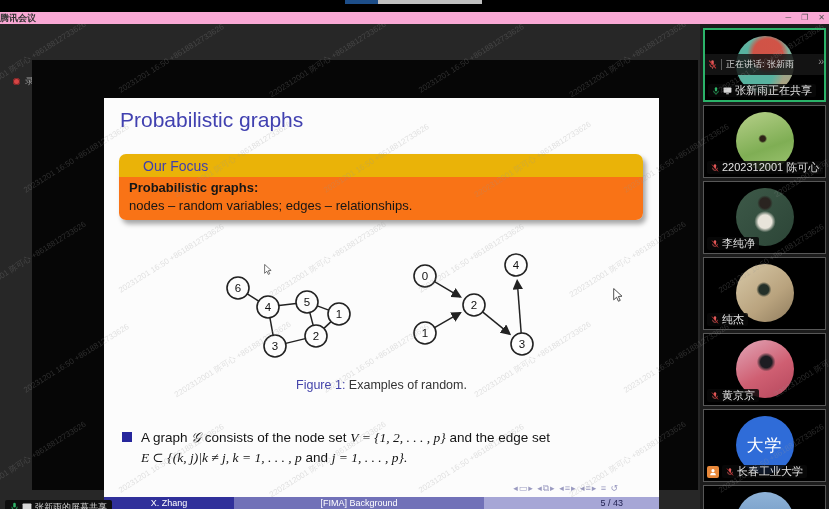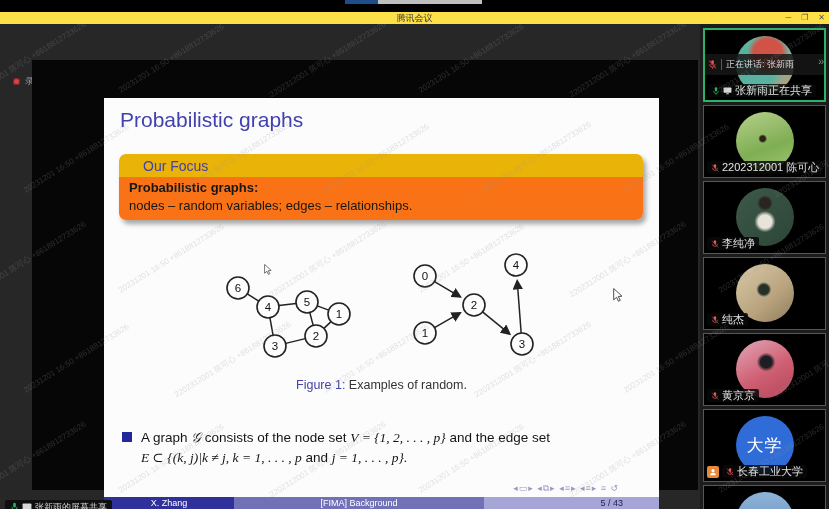--- a/index.html
+++ b/index.html
@@ -3,22 +3,22 @@
 <meta charset="utf-8">
 <style>
   html,body{margin:0;padding:0;background:#000;}
   #app{position:relative;width:829px;height:509px;overflow:hidden;
        font-family:"Liberation Sans","DejaVu Sans",sans-serif;background:#000;}
 
   
   .top-strip{position:absolute;left:0;top:0;width:829px;height:12px;background:#000;}
   .sliver-blue{position:absolute;left:345px;top:0;width:33px;height:4px;background:#1d4e89;}
   .sliver-gray{position:absolute;left:378px;top:0;width:104px;height:4px;background:#bfbfbf;}
-  .titlebar{position:absolute;left:0;top:12px;width:829px;height:12px;background:#fde047;
-            display:flex;align-items:center;justify-content:center;}
+  .titlebar{position:absolute;left:0;top:12px;width:829px;height:12px;background:#f9a8d4;
+            display:flex;align-items:center;justify-content:flex-start;font-weight:bold;}
   .titlebar-title{font-size:9px;color:#333;line-height:12px;}
   .win-controls{position:absolute;right:4px;top:0;height:12px;display:flex;gap:10px;align-items:center;}
   .win-btn{font-size:8px;color:#555;line-height:12px;cursor:default;}
 
   
   .main{position:absolute;left:0;top:24px;width:700px;height:485px;background:#272727;}
   .recording{position:absolute;left:13px;top:51px;display:flex;align-items:center;gap:5px;}
   .rec-dot{width:7px;height:7px;border-radius:50%;background:#d64545;box-shadow:0 0 0 1px #7a2525 inset;}
   .rec-label{font-size:9px;color:#9b9b9b;}
   .screen-black{position:absolute;left:32px;top:36px;width:666px;height:430px;background:#060606;}

